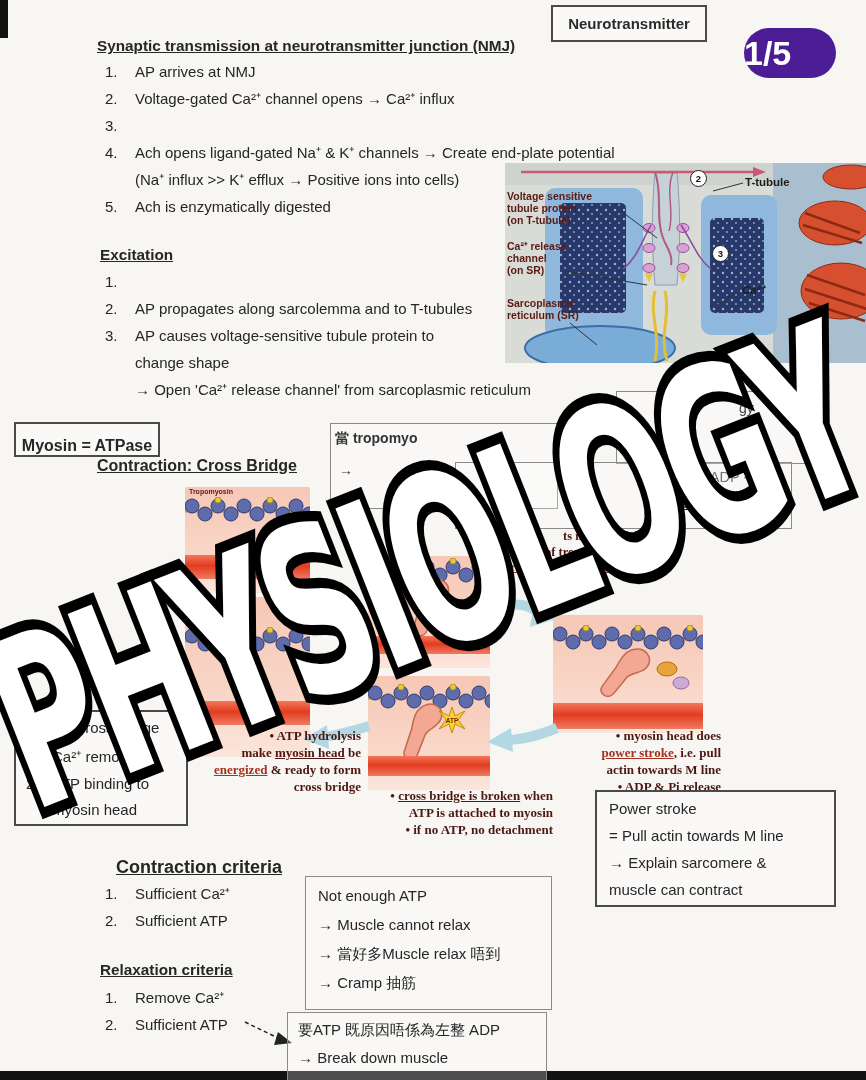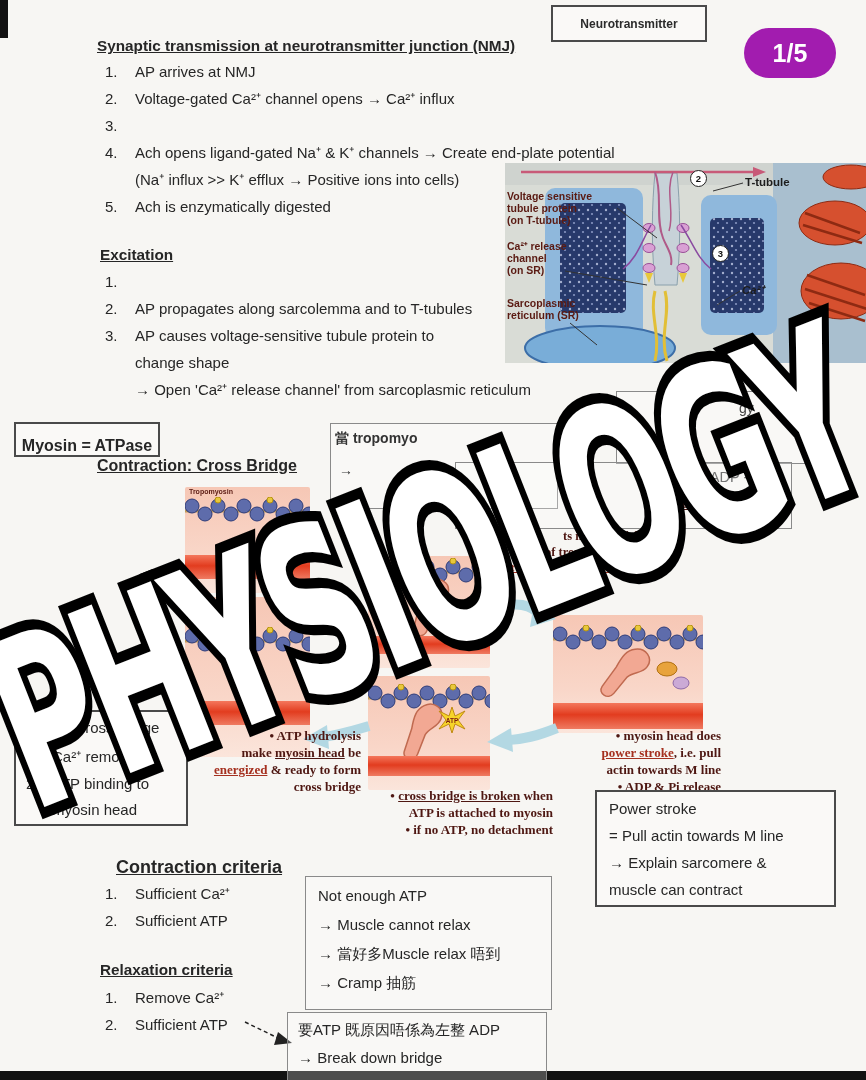--- a/index.html
+++ b/index.html
@@ -14,22 +14,22 @@
   .serifnote{font-family:"Liberation Serif",serif;font-weight:bold;color:#4e1712;font-size:13px;line-height:1.32;text-align:right;}
   .serifred{color:#a5301f;}
   .u{text-decoration:underline;}
   .prel{white-space:pre-line;}
   .dlab{font-size:10.5px;font-weight:bold;color:#5a1a12;line-height:1.12;}
   .dlab-bk{font-size:11.5px;font-weight:bold;color:#1d1d1d;}
   .stepnum{width:15px;height:15px;border:1.5px solid #222;border-radius:50%;background:#fff;
            font-size:9.5px;font-weight:bold;color:#111;display:flex;align-items:center;justify-content:center;}
   .panel{position:absolute;background:linear-gradient(180deg,#f6c7b5,#f9d6c8 62%,#fbe5db);border-radius:2px;}
   .redband{position:absolute;left:0;right:0;background:linear-gradient(180deg,#f4775c,#e23c1f 45%,#ef7a61);}
-  .badge{background:#a21caf;color:#fff;border-radius:26px;display:flex;align-items:center;justify-content:center;
-         font-size:25px;font-weight:bold;}
+  .badge{background:#4c1d95;color:#fff;border-radius:26px;display:flex;align-items:center;justify-content:flex-start;
+         font-size:34px;font-weight:bold;}
   .ptitle{font-size:7px;font-weight:bold;color:#5a1a12;}
   .wm{pointer-events:none;z-index:50;}
   .blk{background:#121212;}
 </style>
 </head>
 <body>
 
 <div class="page">
 
   <svg width="0" height="0" style="position:absolute">
@@ -59,21 +59,21 @@
         <circle cx="2" cy="2" r="1.2" fill="#cdd6ee" opacity="0.75"></circle>
         <circle cx="6" cy="6" r="1.1" fill="#aebbe4" opacity="0.7"></circle>
       </pattern>
     </defs>
   </svg>
 
   <div class="abs blk" style="left:0;top:0;width:8px;height:38px"></div>
   <div class="abs blk" style="left:0;top:1071px;width:866px;height:9px"></div>
 
   <div class="abs box2" style="left:551px;top:5px;width:152px;height:33px;display:flex;align-items:center;justify-content:center">
-    <span class="bold" style="font-size:12px;color:#2b2b2b">Neurotransmitter</span>
+    <span class="bold" style="font-size:15px;color:#2b2b2b">Neurotransmitter</span>
   </div>
   <div class="abs badge" style="left:744px;top:28px;width:92px;height:50px">
     <span>1/5</span>
   </div>
 
   <div class="abs tu" style="left:97px;top:37px;font-size:15.3px">Synaptic transmission at neurotransmitter junction (NMJ)</div>
   <span class="abs fs15" style="left:105px;top:63px">1.</span>
   <span class="abs fs15" style="left:135px;top:63px">AP arrives at NMJ</span>
   <span class="abs fs15" style="left:105px;top:90px">2.</span>
   <span class="abs fs15" style="left:135px;top:90px">Voltage-gated Ca²⁺ channel opens → Ca²⁺ influx</span>
@@ -281,21 +281,21 @@
 
   <div class="abs box1" style="left:305px;top:876px;width:245px;height:132px">
     <span class="abs fs15" style="left:12px;top:10px">Not enough ATP</span>
     <span class="abs fs15" style="left:12px;top:39px">→ Muscle cannot relax</span>
     <span class="abs fs15" style="left:12px;top:68px">→ 當好多Muscle relax 唔到</span>
     <span class="abs fs15" style="left:12px;top:97px">→ Cramp 抽筋</span>
   </div>
 
   <div class="abs box1" style="left:287px;top:1012px;width:258px;height:75px">
     <span class="abs fs15" style="left:10px;top:8px">要ATP 既原因唔係為左整 ADP</span>
-    <span class="abs fs15" style="left:10px;top:36px">→ Break down bridge</span>
+    <span class="abs fs15" style="left:10px;top:36px">→ Break down muscle</span>
     <span class="abs fs15" style="left:10px;top:62px">→</span>
   </div>
 
   <svg class="abs wm" style="left:0;top:0" width="866" height="1080">
     <g transform="translate(424,568) rotate(-21.5)">
       <text transform="scale(0.78,1.34)" x="0" y="62" text-anchor="middle" font-family="DejaVu Sans, sans-serif" font-weight="bold" font-size="175" letter-spacing="-10" fill="#ffffff" stroke="#000000" stroke-width="16" style="paint-order:stroke">PHYSIOLOGY</text>
     </g>
   </svg>
 
 </div>

